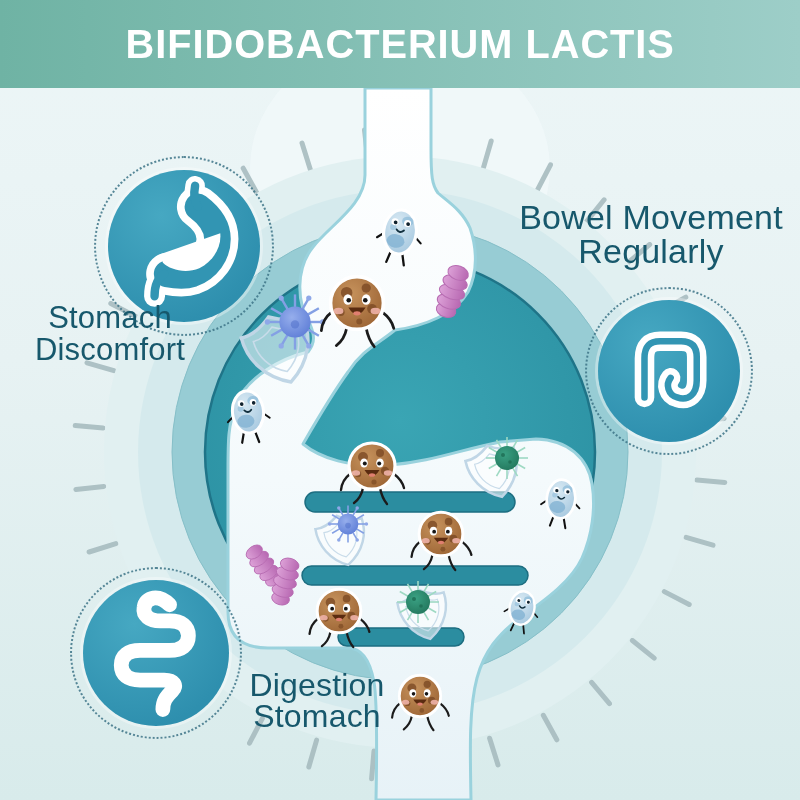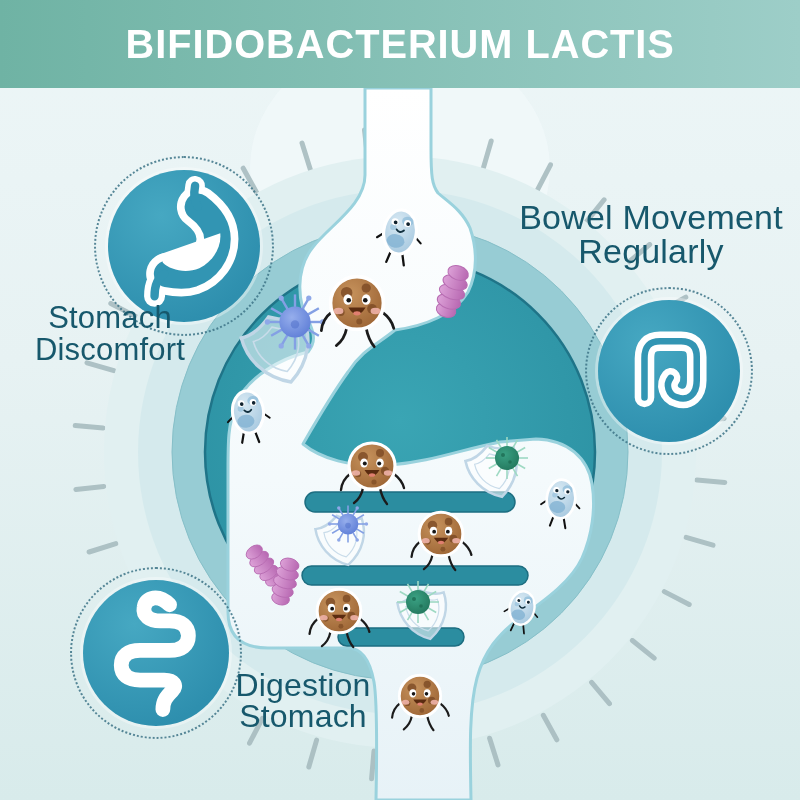--- a/index.html
+++ b/index.html
@@ -32,21 +32,21 @@
     box-shadow:0 0 0 3px rgba(255,255,255,.35);
   }
   .badge svg{width:92%;height:92%;}
   .callout-label{
     position:absolute;text-align:center;
     color:var(--label-text,#17586c);
     font-weight:400;letter-spacing:.2px;
   }
   #label-stomach{left:0;top:214px;width:220px;font-size:31px;line-height:32px;}
   #label-bowel{left:495px;top:112px;width:312px;font-size:34px;line-height:34px;}
-  #label-digestion{left:178px;top:582px;width:250px;font-size:32px;line-height:31px;}
+  #label-digestion{left:192px;top:582px;width:250px;font-size:32px;line-height:31px;}
   #ring-stomach{left:94px;top:68px;width:180px;height:180px;}
   #badge-stomach{left:108px;top:82px;width:152px;height:152px;}
   #ring-colon{left:585px;top:199px;width:168px;height:168px;}
   #badge-colon{left:598px;top:212px;width:142px;height:142px;}
   #ring-gut{left:70px;top:479px;width:172px;height:172px;}
   #badge-gut{left:83px;top:492px;width:146px;height:146px;}
 </style>
 </head>
 <body>
 

